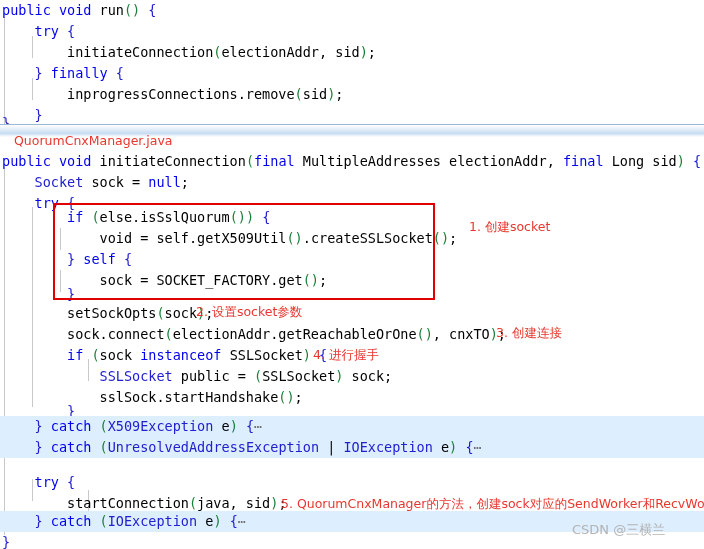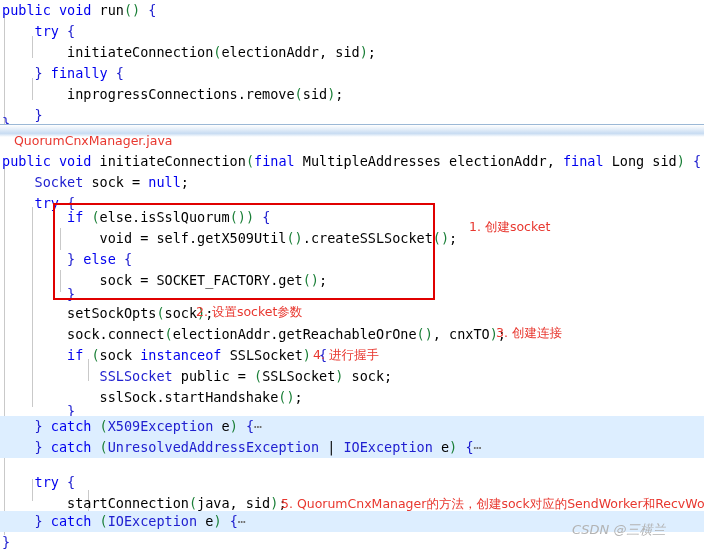--- a/index.html
+++ b/index.html
@@ -87,21 +87,20 @@
     line-height: 16px;
   }
 
   
   .watermark {
     position: absolute;
     font-family: "DejaVu Sans", "Liberation Sans", sans-serif;
     font-size: 13px;
     color: #b3b3b3;
     white-space: pre;
-    font-style: italic;
   }
 </style>
 </head>
 <body>
 
 <div class="editor">
 
   <div>
     <div class="guide" style="left:4px; top:14px; height:110px;"></div>
     <div class="guide" style="left:32px; top:36px; height:22px;"></div>
@@ -127,21 +126,21 @@
     <div class="guide" style="left:60px; top:228px; height:22px;"></div>
     <div class="guide" style="left:60px; top:270px; height:22px;"></div>
     <div class="guide" style="left:88px; top:359px; height:22px;"></div>
     <div class="guide" style="left:88px; top:490px; height:22px;"></div>
 
     <div class="code-line" style="top:151px; padding-left:2px;"><span class="kw">public</span><span class="plain"> </span><span class="kw">void</span><span class="plain"> initiateConnection</span><span class="par">(</span><span class="kw">final</span><span class="plain"> </span><span class="type">MultipleAddresses</span><span class="plain"> electionAddr, </span><span class="kw">final</span><span class="plain"> </span><span class="type">Long</span><span class="plain"> sid</span><span class="par">)</span><span class="plain"> </span><span class="blu">{</span></div>
     <div class="code-line" style="top:172px; padding-left:2px;"><span class="plain">    </span><span class="blu">Socket</span><span class="plain"> sock = </span><span class="kw">null</span><span class="plain">;</span></div>
     <div class="code-line" style="top:193px; padding-left:2px;"><span class="plain">    </span><span class="kw">try</span><span class="plain"> </span><span class="blu">{</span></div>
     <div class="code-line" style="top:207px; padding-left:2px;"><span class="plain">        </span><span class="kw">if</span><span class="plain"> </span><span class="par">(</span><span class="plain">else.isSslQuorum</span><span class="par">()</span><span class="par">)</span><span class="plain"> </span><span class="blu">{</span></div>
     <div class="code-line" style="top:228px; padding-left:2px;"><span class="plain">            void = self.getX509Util</span><span class="par">()</span><span class="plain">.createSSLSocket</span><span class="par">()</span><span class="plain">;</span></div>
-    <div class="code-line" style="top:249px; padding-left:2px;"><span class="plain">        </span><span class="blu">}</span><span class="plain"> </span><span class="kw">else</span><span class="plain"> </span><span class="blu">{</span></div>
+    <div class="code-line" style="top:249px; padding-left:2px;"><span class="plain">        </span><span class="blu">}</span><span class="plain"> </span><span class="kw">self</span><span class="plain"> </span><span class="blu">{</span></div>
     <div class="code-line" style="top:270px; padding-left:2px;"><span class="plain">            sock = SOCKET_FACTORY.get</span><span class="par">()</span><span class="plain">;</span></div>
     <div class="code-line" style="top:284px; padding-left:2px;"><span class="plain">        </span><span class="blu">}</span></div>
     <div class="code-line" style="top:303px; padding-left:2px;"><span class="plain">        setSockOpts</span><span class="par">(</span><span class="plain">sock</span><span class="par">)</span><span class="plain">;</span></div>
     <div class="code-line" style="top:324px; padding-left:2px;"><span class="plain">        sock.connect</span><span class="par">(</span><span class="plain">electionAddr.getReachableOrOne</span><span class="par">()</span><span class="plain">, cnxTO</span><span class="par">)</span><span class="plain">;</span></div>
     <div class="code-line" style="top:345px; padding-left:2px;"><span class="plain">        </span><span class="kw">if</span><span class="plain"> </span><span class="par">(</span><span class="plain">sock </span><span class="kw">instanceof</span><span class="plain"> SSLSocket</span><span class="par">)</span><span class="plain"> </span><span class="blu">{</span></div>
     <div class="code-line" style="top:366px; padding-left:2px;"><span class="plain">            </span><span class="blu">SSLSocket</span><span class="plain"> public = </span><span class="par">(</span><span class="plain">SSLSocket</span><span class="par">)</span><span class="plain"> sock;</span></div>
     <div class="code-line" style="top:387px; padding-left:2px;"><span class="plain">            sslSock.startHandshake</span><span class="par">()</span><span class="plain">;</span></div>
     <div class="code-line" style="top:401px; padding-left:2px;"><span class="plain">        </span><span class="blu">}</span></div>
 
     <div class="code-line fold-hl" style="top:416px; padding-left:2px;"><span class="plain">    </span><span class="blu">}</span><span class="plain"> </span><span class="kw">catch</span><span class="plain"> </span><span class="par">(</span><span class="blu">X509Exception</span><span class="plain"> e</span><span class="par">)</span><span class="plain"> </span><span class="blu">{</span><span class="ellipsis">⋯</span></div>

